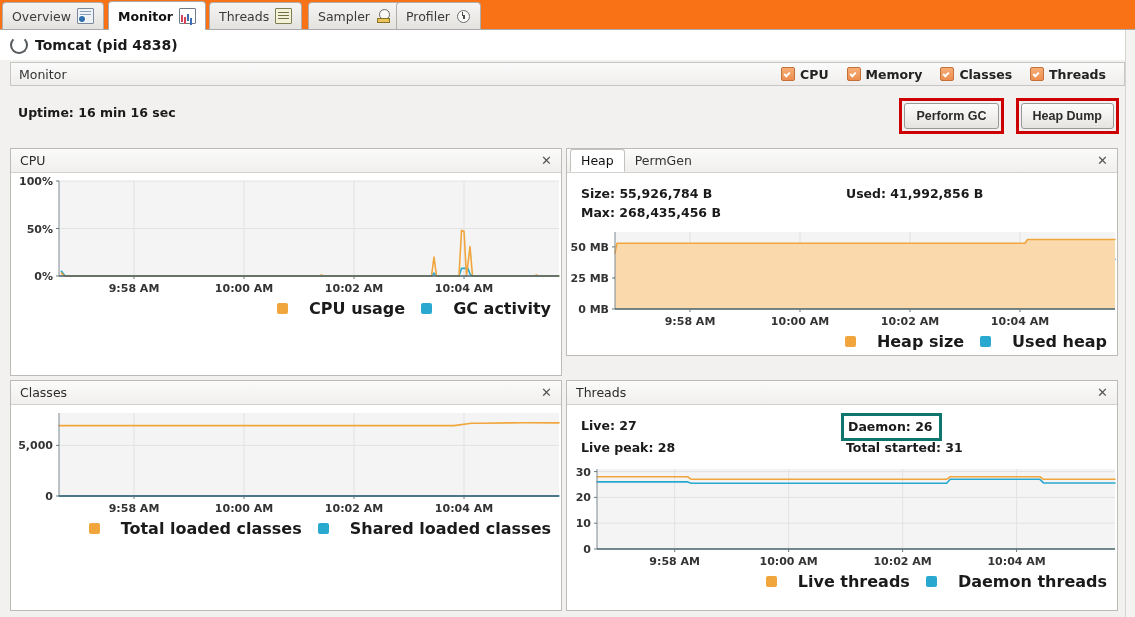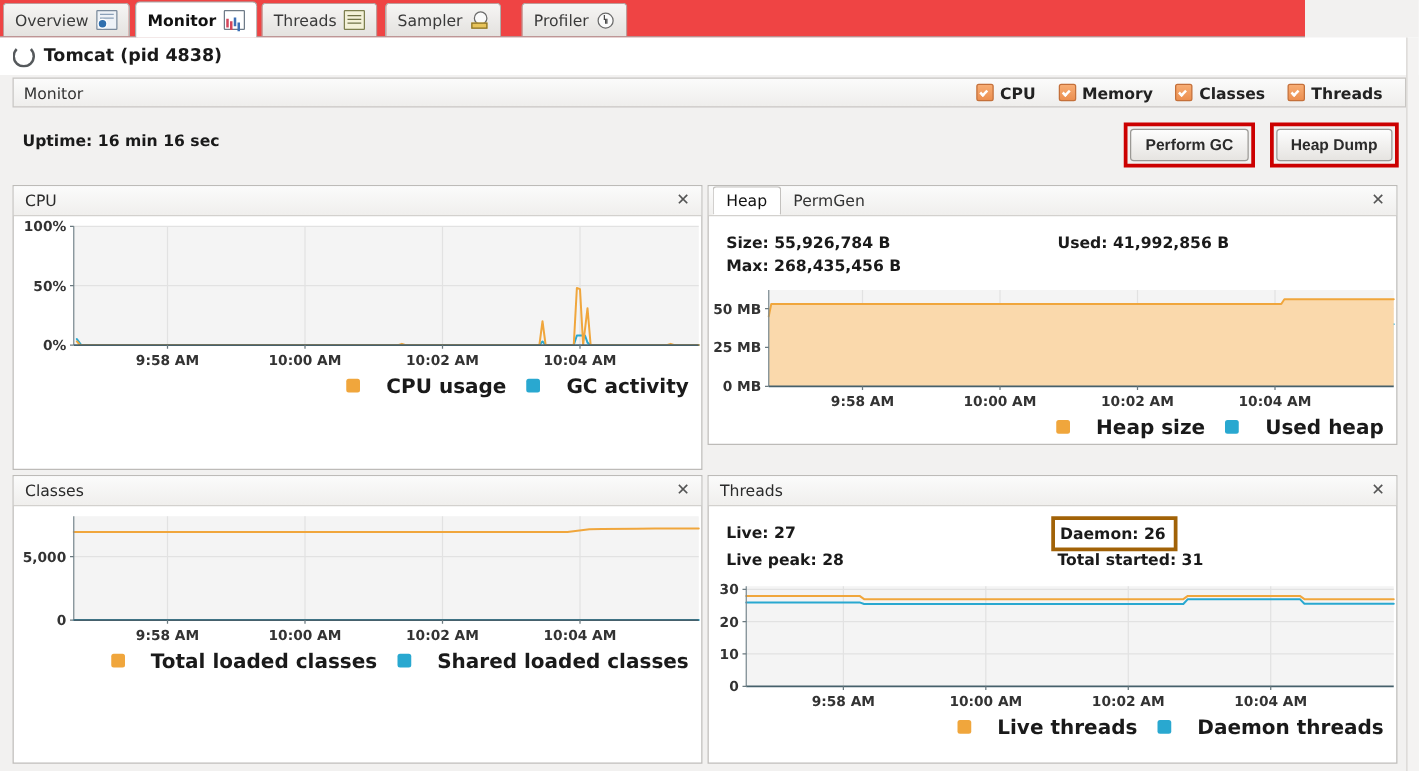--- a/index.html
+++ b/index.html
@@ -6,22 +6,22 @@
   body{
     width:1135px;height:617px;overflow:hidden;
     background:#ffffff;
     font-family:"DejaVu Sans","Liberation Sans",sans-serif;
     font-size:12px;color:#1a1a1a;
     -webkit-font-smoothing:none;
   }
   .app{position:relative;width:1135px;height:617px;background:#f2f1f0;}
 
   
-  .tabstrip{position:absolute;left:0;top:0;width:1044px;height:30px;
-    background:#ef4444;border-bottom:1px solid #a9a9a9;box-sizing:border-box;}
+  .tabstrip{position:absolute;left:0;top:0;width:1135px;height:30px;
+    background:#f97316;border-bottom:1px solid #a9a9a9;box-sizing:border-box;}
   .tab{position:absolute;top:2px;height:27px;box-sizing:border-box;
     display:flex;align-items:center;gap:6px;padding:0 9px;
     background:linear-gradient(#f6f5f4,#e4e2df);
     border:1px solid #b0aeab;border-bottom:none;
     border-radius:4px 4px 0 0;cursor:pointer;white-space:nowrap;}
   .tab .tlabel{font-size:12.5px;color:#3a3a3a;}
   .tab.selected{background:#ffffff;border-color:#a9a9a9;top:1px;height:29px;z-index:4;}
   .tab.selected .tlabel{color:#111;font-weight:bold;}
   .tabico{width:15px;height:14px;display:inline-block;position:relative;flex:0 0 auto;}
 
@@ -93,21 +93,21 @@
   .ptab.sel{background:#ffffff;border:1px solid #c3c1be;border-bottom:1px solid #fff;
     border-radius:3px 3px 0 0;margin-left:3px;color:#111;}
   .pclose{position:absolute;right:7px;top:4px;width:15px;height:15px;cursor:pointer;
     color:#555;font-size:13px;line-height:15px;text-align:center;}
 
   .pstats{padding:11px 0 4px 14px;font-size:12.5px;font-weight:bold;color:#1a1a1a;
     position:relative;}
   .statrow{display:flex;line-height:19px;}
   .statA{width:265px;flex:0 0 auto;}
   .statB{flex:1 1 auto;}
-  .hl{border:3px solid #a16207;padding:1px 6px 2px 4px;display:inline-block;
+  .hl{border:3px solid #0f766e;padding:1px 6px 2px 4px;display:inline-block;
     margin:-3px 0 -3px -5px;}
 
   .chartwrap{position:relative;}
   .chartwrap svg{display:block;}
   .legend{display:flex;justify-content:flex-end;align-items:center;gap:16px;
     padding-right:10px;margin-top:1px;}
   .lgitem{display:flex;align-items:center;gap:21px;font-size:16px;color:#1a1a1a;font-weight:bold;}
   .lgsw{width:11px;height:11px;border-radius:2px;flex:0 0 auto;}
 
   .scrollbar{position:absolute;right:0;top:30px;width:9px;height:587px;
@@ -128,21 +128,21 @@
       <span class="tabico ico-monitor"></span>
     </div>
     <div class="tab" style="left:209px;">
       <span class="tlabel">Threads</span>
       <span class="tabico ico-threads"></span>
     </div>
     <div class="tab" style="left:308px;">
       <span class="tlabel">Sampler</span>
       <span class="tabico ico-sampler"></span>
     </div>
-    <div class="tab" style="left:417px;">
+    <div class="tab" style="left:396px;">
       <span class="tlabel">Profiler</span>
       <span class="tabico ico-profiler"></span>
     </div>
   </div>
 
   <div class="prochead">
     <span class="proc-icon"></span>
     <span class="proc-title">Tomcat (pid 4838)</span>
   </div>
 

